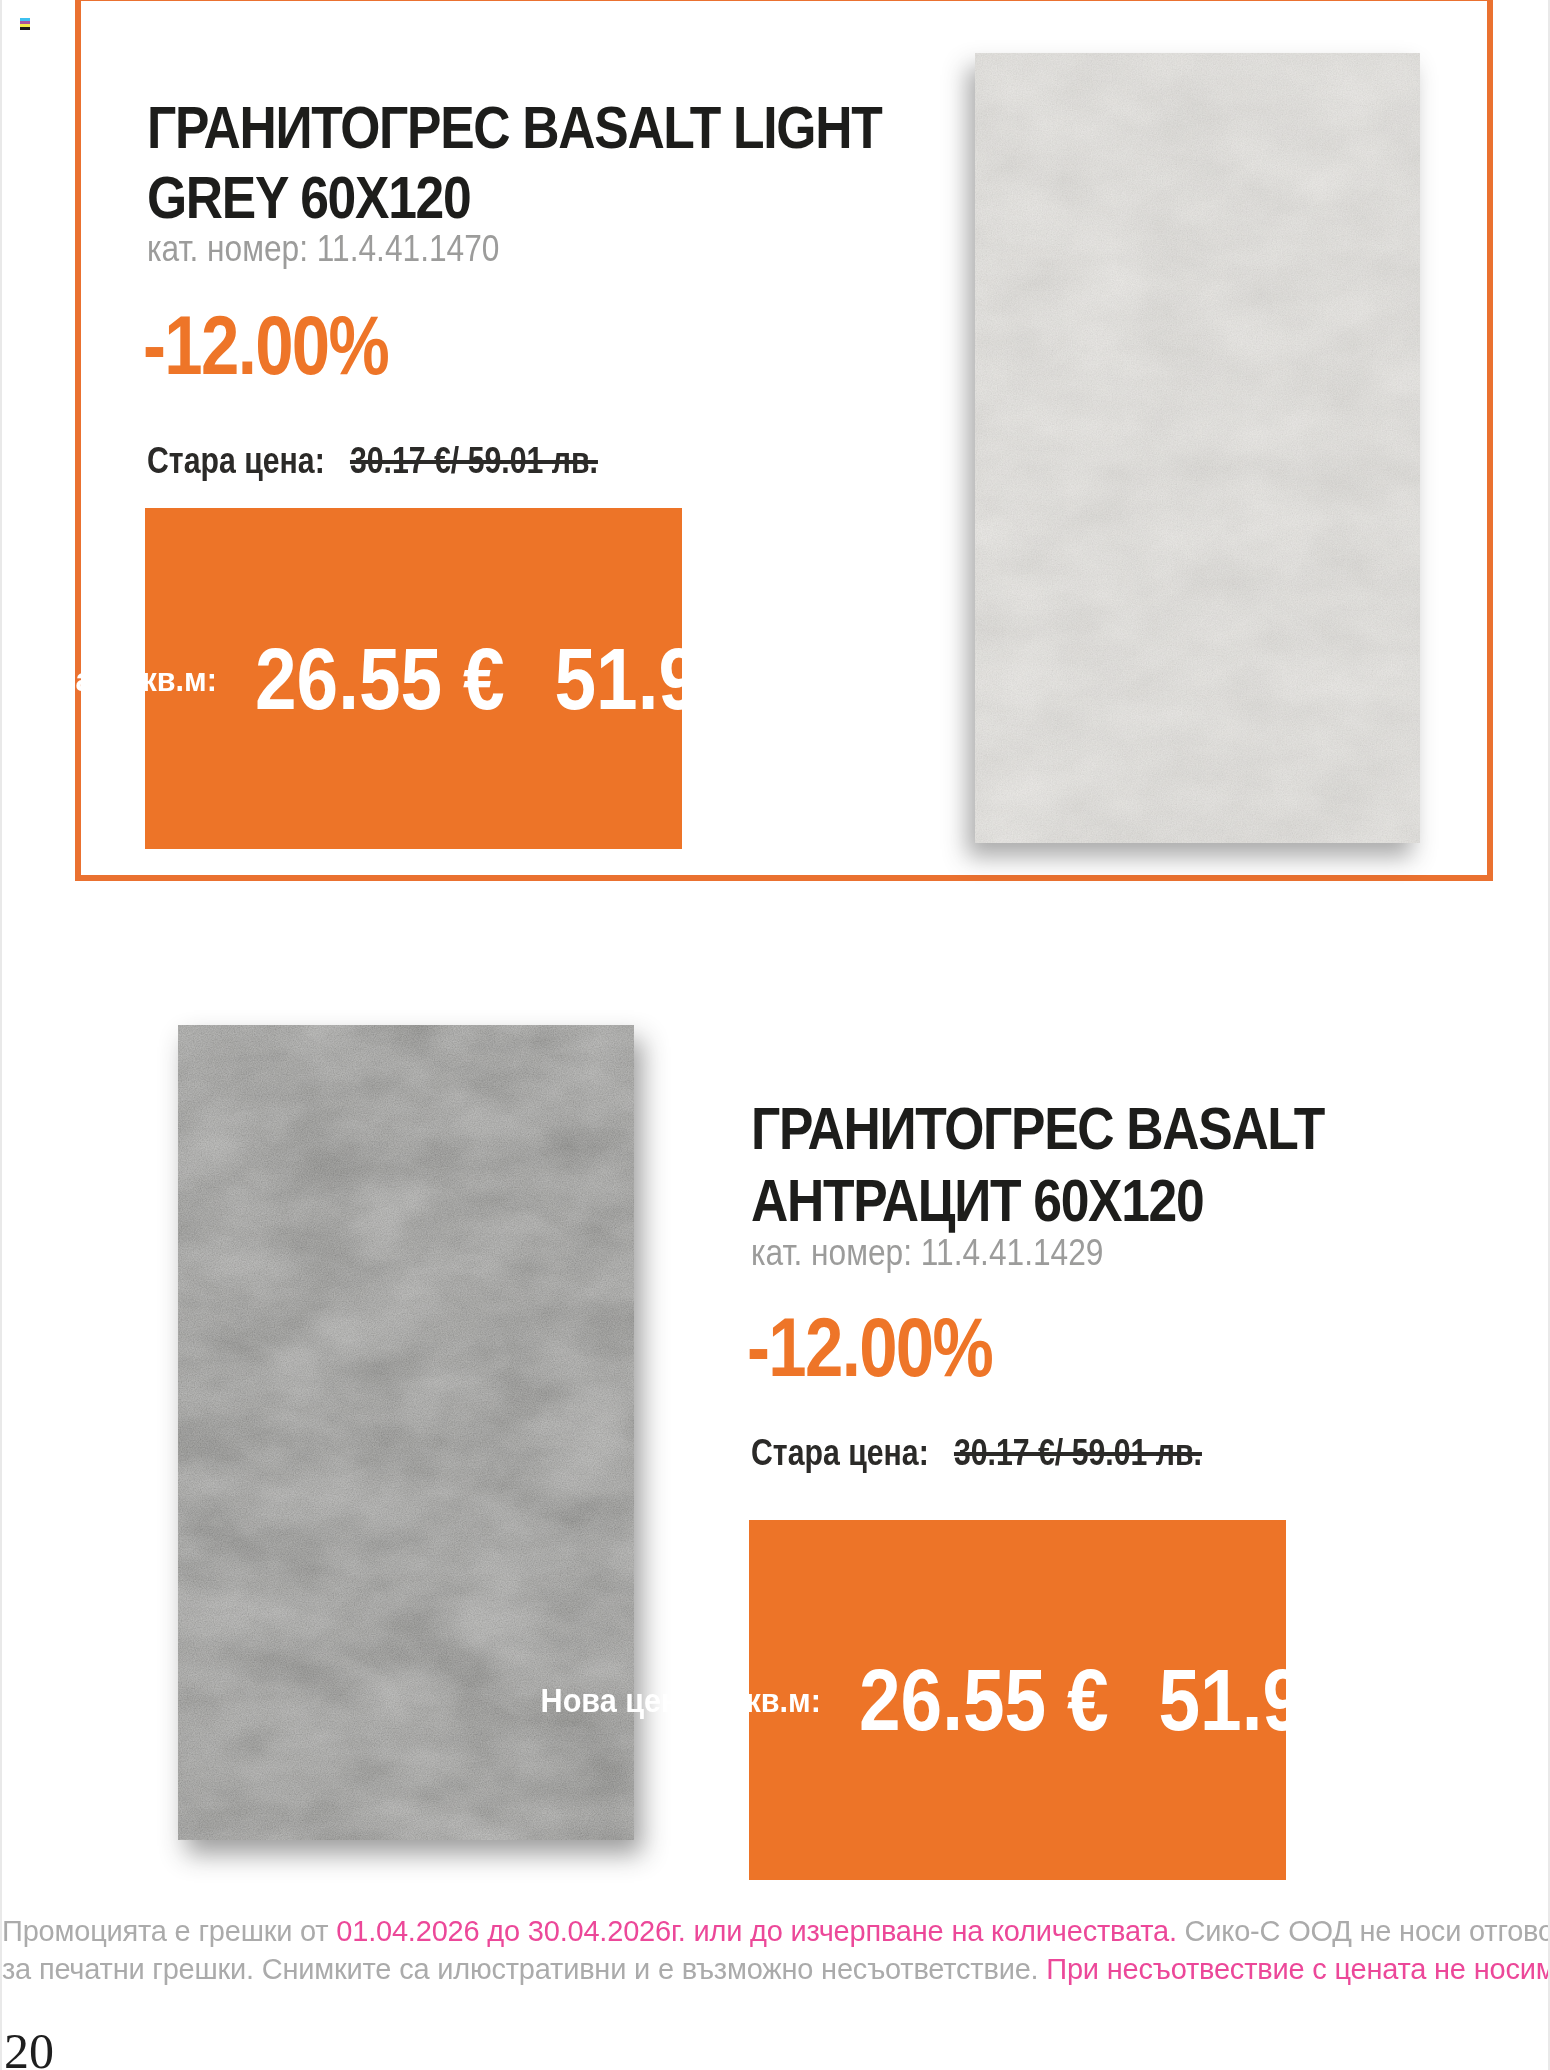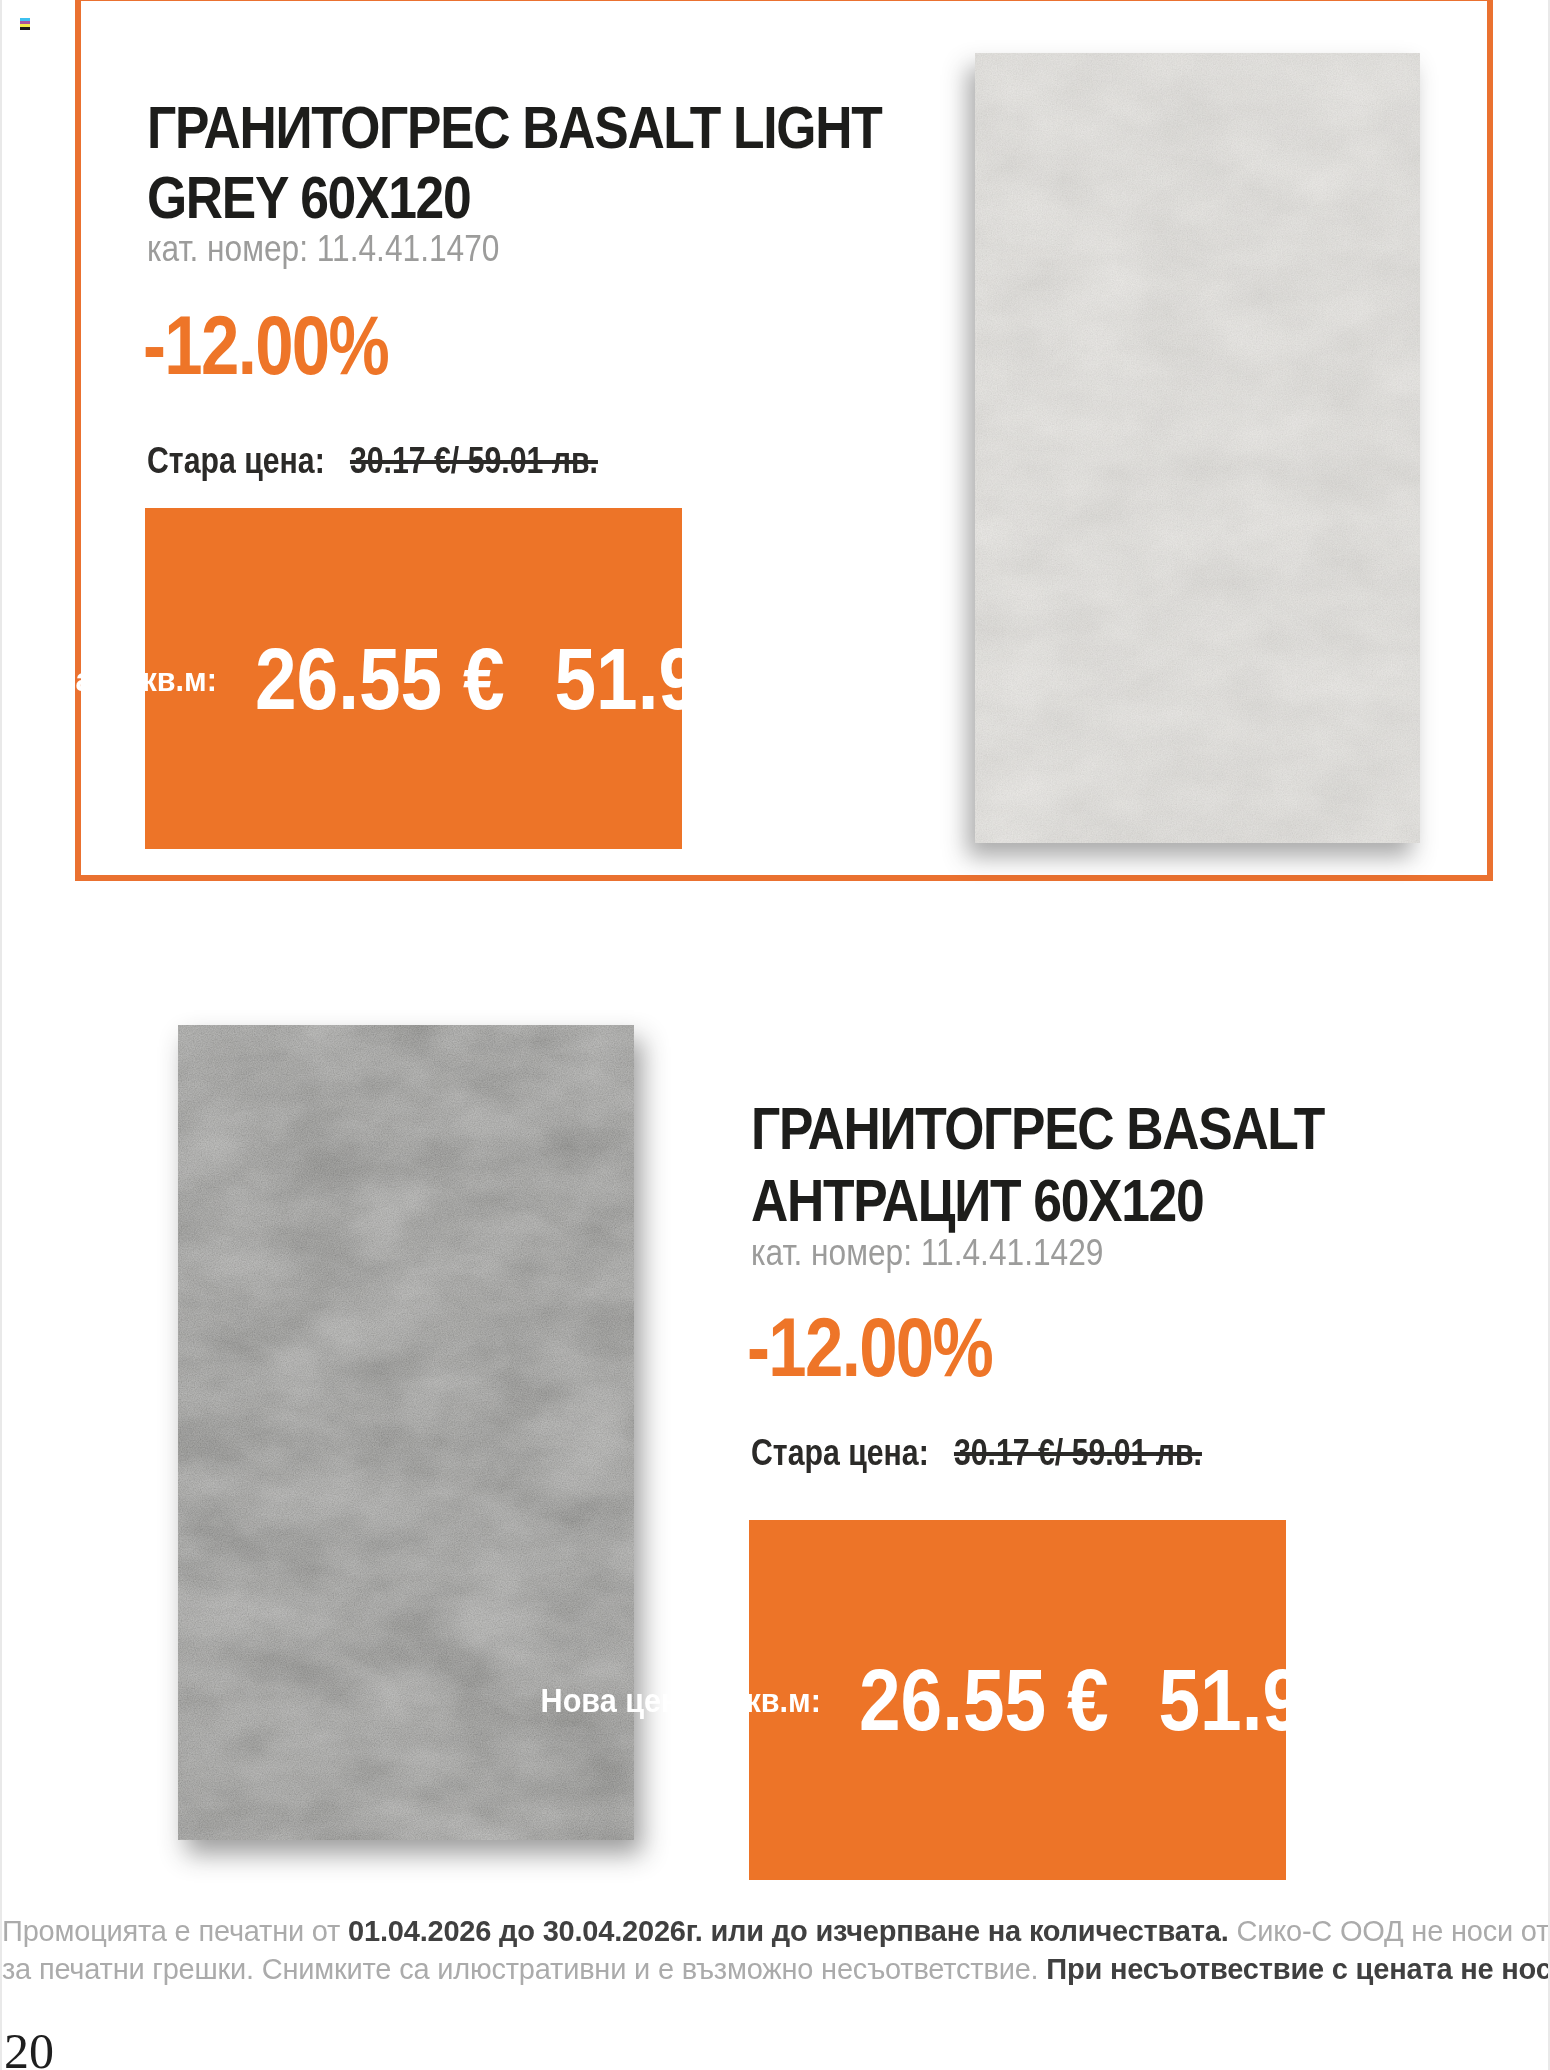--- a/index.html
+++ b/index.html
@@ -47,21 +47,21 @@
     transform:scaleX(.85);transform-origin:50% 50%;white-space:nowrap;
   }
   .tile{position:absolute;display:block;}
   .tile-light{box-shadow:-8px 14px 22px rgba(55,55,55,.42);}
   .tile-dark{box-shadow:8px 14px 24px rgba(40,40,40,.45);}
   .footer{
     position:absolute;left:0;top:1912px;width:1550px;text-align:center;
     font-size:29px;line-height:38px;color:#ABABAB;letter-spacing:-.2px;
   }
   .footer div{white-space:nowrap;}
-  .footer b{color:#404040;font-weight:700;}
+  .footer b{color:#ec4899;font-weight:400;}
   .pageno{
     position:absolute;left:2px;top:2022px;
     font-family:"Liberation Serif",serif;font-size:50px;color:#1E1E1E;
   }
 </style>
 </head>
 <body>
 
 <div class="page">
 
@@ -162,21 +162,21 @@
 
     <div class="pricebox" style="left:747px;top:1520px;width:537px;height:360px;">
       <div class="pb-label">Нова цена за кв.м:</div>
       <div class="pb-price">26.55 €</div>
       <div class="pb-price">51.93 лв.</div>
     </div>
   </section>
 
   <div class="footer">
     <div>
-      <span>Промоцията е печатни от </span><b>01.04.2026 до 30.04.2026г. или до изчерпване на количествата.</b><span> Сико-С ООД не носи отговорност</span>
+      <span>Промоцията е грешки от </span><b>01.04.2026 до 30.04.2026г. или до изчерпване на количествата.</b><span> Сико-С ООД не носи отговорност</span>
     </div>
     <div>
       <span>за печатни грешки. Снимките са илюстративни и е възможно несъответствие. </span><b>При несъотвествие с цената не носим</b>
     </div>
   </div>
 
   <div class="pageno">20</div>
 
 </div>
 

